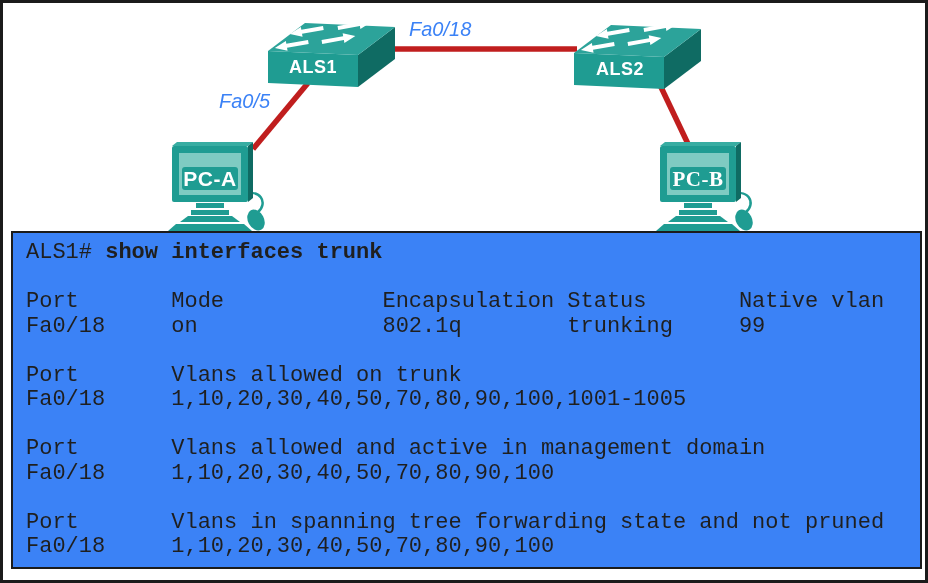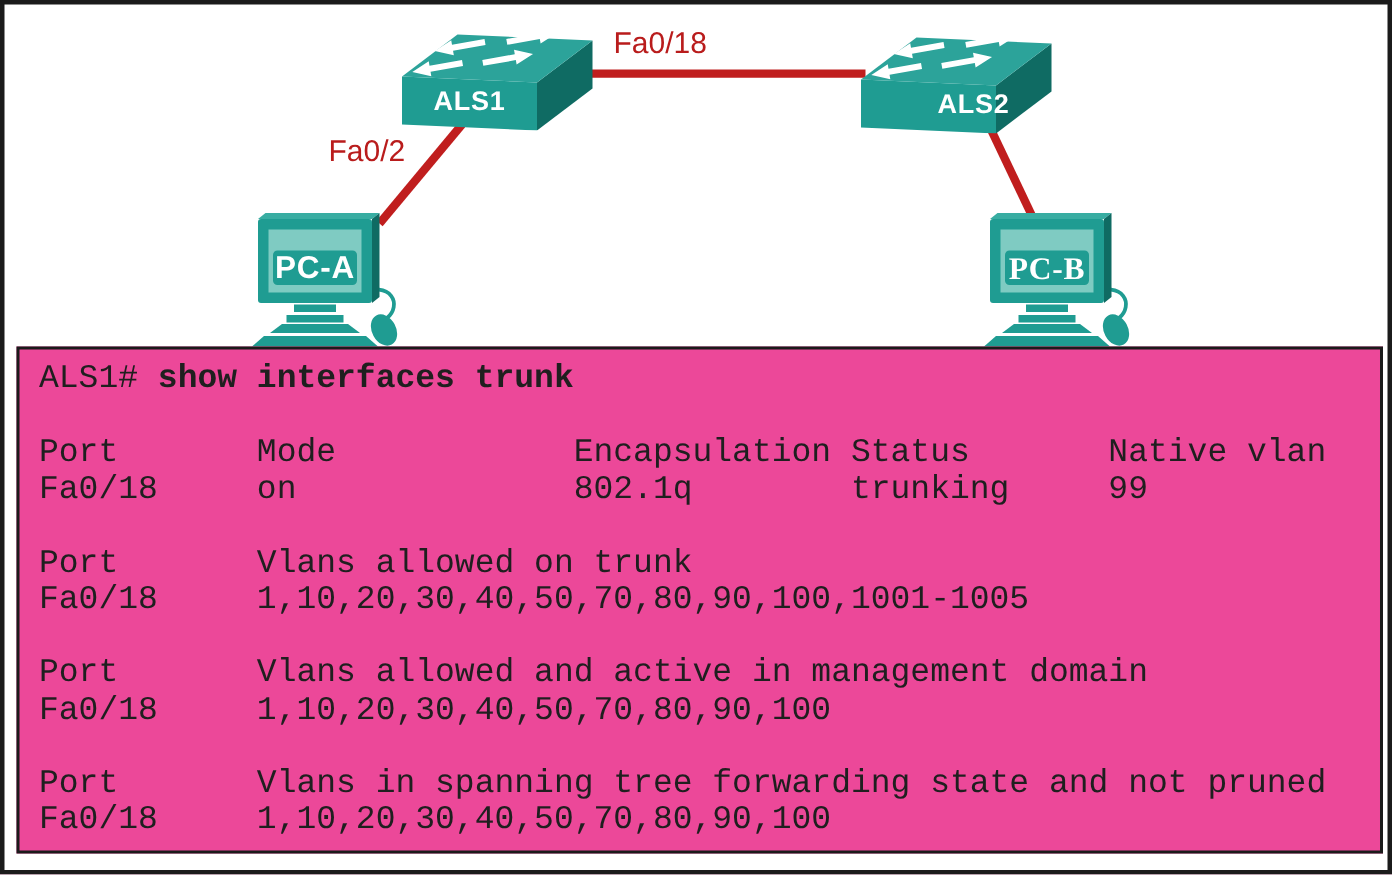--- a/index.html
+++ b/index.html
@@ -26,29 +26,30 @@
   .dev-label{
     position:absolute;z-index:3;
     color:#ffffff;font-weight:bold;
     text-align:center;
     font-family:"Liberation Sans", sans-serif;
   }
   .sw-label{font-size:18px;letter-spacing:0.5px;}
   .pc-label{font-size:21px;letter-spacing:0.5px;}
   .port-label{
     position:absolute;z-index:3;
-    color:#b91c1c;font-size:20px;
+    color:#3b82f6;font-size:20px;
     font-family:"Liberation Sans", sans-serif;
+    font-style:italic;
   }
   .terminal{
     position:absolute;left:8px;top:228px;z-index:4;
     width:911px;height:338px;
     box-sizing:border-box;
     border:2px solid var(--ink);
-    background:#ec4899;
+    background:#3b82f6;
     padding:8px 0 0 13px;
   }
   .terminal pre{
     margin:0;
     font-family:"Liberation Mono","DejaVu Sans Mono",monospace;
     font-size:22px;
     line-height:24.5px;
     color:#1f1f1f;
     white-space:pre;
   }
@@ -103,21 +104,21 @@
     <g class="arrow" transform="translate(24,14) rotate(-10)">
       <polygon points="34,3 12,3 12,0 0,5 12,10 12,7 34,7"></polygon>
     </g>
     <g class="arrow" transform="translate(56,22) rotate(-10)">
       <polygon points="0,3 22,3 22,0 34,5 22,10 22,7 0,7"></polygon>
     </g>
     <g class="arrow" transform="translate(9,28) rotate(-10)">
       <polygon points="34,3 12,3 12,0 0,5 12,10 12,7 34,7"></polygon>
     </g>
   </svg>
-  <div class="dev-label sw-label" style="left:572px;top:56px;width:90px;padding-left:29px;">ALS2</div>
+  <div class="dev-label sw-label" style="left:572px;top:56px;width:90px;">ALS2</div>
 
   <svg class="device" style="left:157px;top:139px;" width="110" height="90" viewBox="0 0 110 90">
     <path class="pc-cable" d="M78,54 C102,44 108,62 98,70"></path>
     <ellipse class="pc-body" cx="96" cy="78" rx="8" ry="11" transform="rotate(-28 96 78)"></ellipse>
     <polygon class="pc-edge-top" points="12,4 88,4 93,0 17,0"></polygon>
     <polygon class="pc-edge-right" points="88,4 93,0 93,56 88,60"></polygon>
     <rect class="pc-body" x="12" y="4" width="76" height="56" rx="2"></rect>
     <rect class="pc-screen" x="19" y="11" width="62" height="42"></rect>
     <rect class="pc-body" x="22" y="25" width="56" height="23" rx="3"></rect>
     <rect class="pc-body" x="36" y="61" width="28" height="5"></rect>
@@ -136,21 +137,21 @@
     <rect class="pc-screen" x="19" y="11" width="62" height="42"></rect>
     <rect class="pc-body" x="22" y="25" width="56" height="23" rx="3"></rect>
     <rect class="pc-body" x="36" y="61" width="28" height="5"></rect>
     <rect class="pc-body" x="31" y="68" width="38" height="5"></rect>
     <polygon class="pc-body" points="28,74 72,74 80,80 20,80"></polygon>
     <polygon class="pc-body" points="16,82 84,82 92,89 8,89"></polygon>
   </svg>
   <div class="dev-label pc-label" style="left:664px;top:164px;width:62px;font-family:Liberation Serif, serif;">PC-B</div>
 
   <div class="port-label" style="left:406px;top:15px;">Fa0/18</div>
-  <div class="port-label" style="left:216px;top:87px;">Fa0/2</div>
+  <div class="port-label" style="left:216px;top:87px;">Fa0/5</div>
 
   <div class="terminal">
     <pre><span>ALS1# </span><b>show interfaces trunk</b><span id="term-body">
 
 Port       Mode            Encapsulation Status       Native vlan
 Fa0/18     on              802.1q        trunking     99
 
 Port       Vlans allowed on trunk
 Fa0/18     1,10,20,30,40,50,70,80,90,100,1001-1005
 

